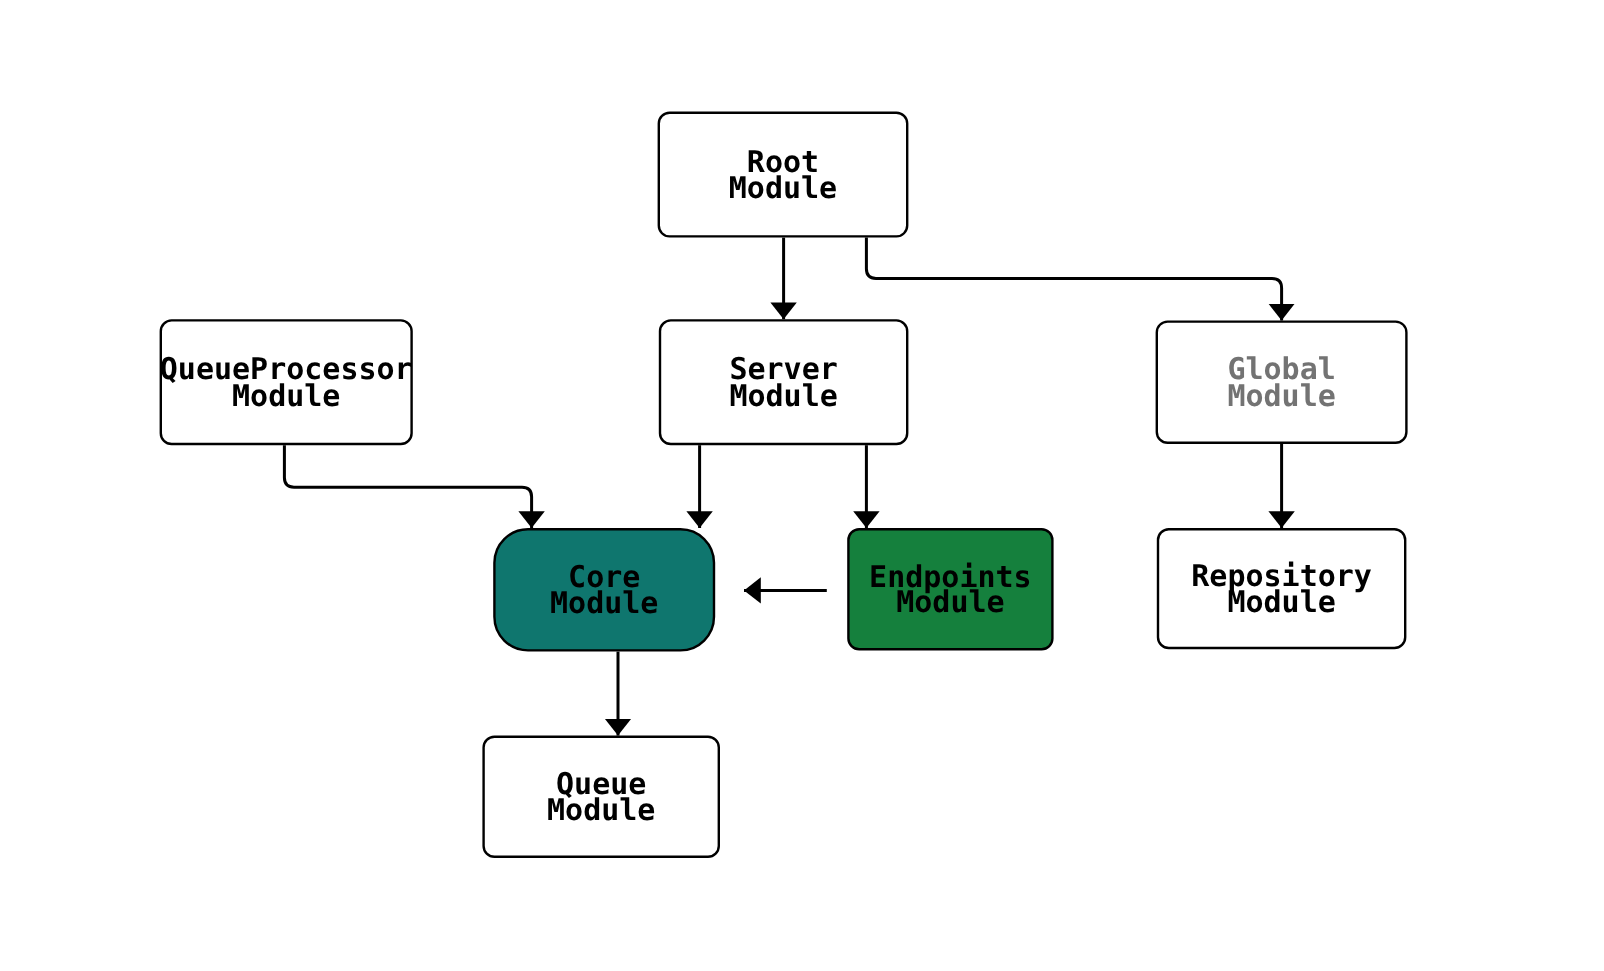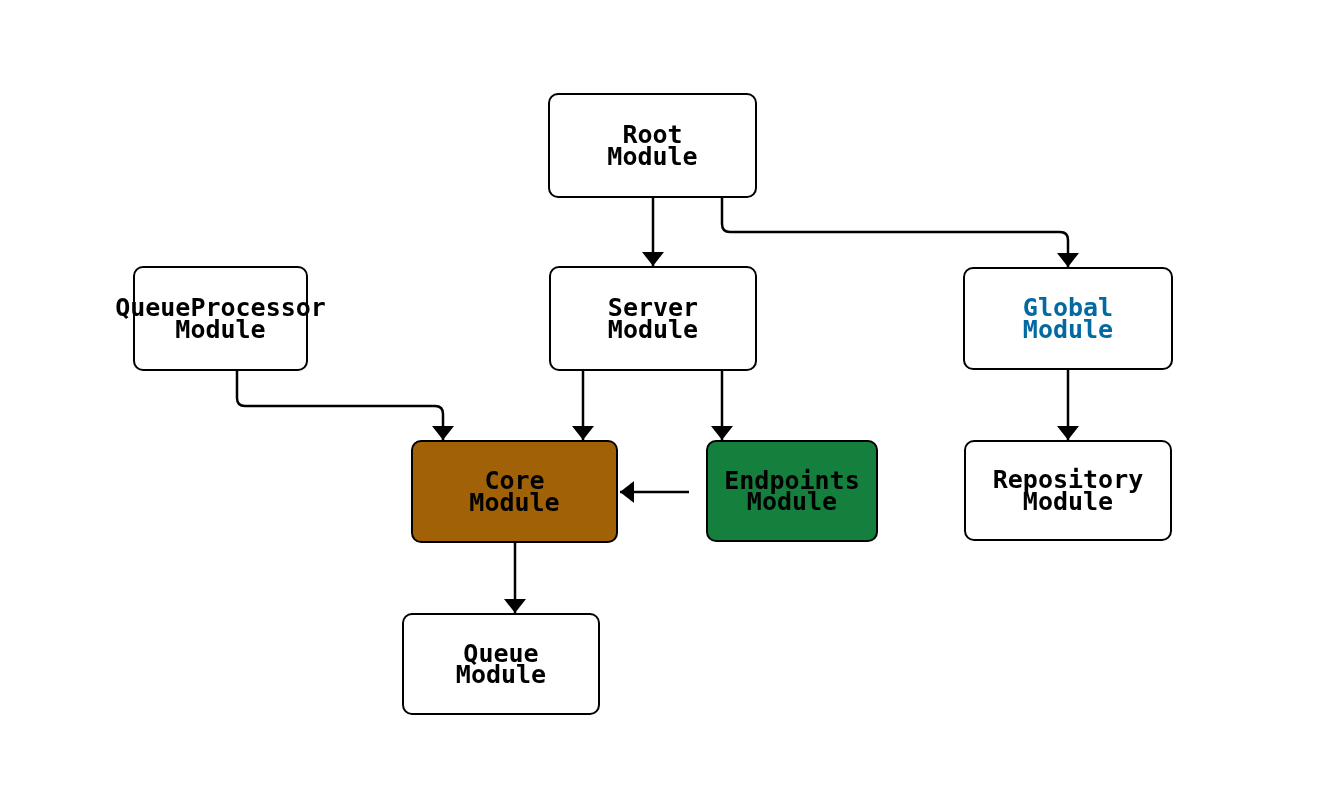--- a/index.html
+++ b/index.html
@@ -49,33 +49,33 @@
       <path d="M 722 371 L 722 440" class="edge" stroke="#000000" marker-end="url(#arrowhead)"></path>
       <path d="M 689 492 L 620 492" class="edge" stroke="#000000" marker-end="url(#arrowhead)"></path>
       <path d="M 1068 370 L 1068 440" class="edge" stroke="#000000" marker-end="url(#arrowhead)"></path>
       <path d="M 515 543 L 515 613" class="edge" stroke="#000000" marker-end="url(#arrowhead)"></path>
     </svg>
   <div id="node-layer">
       <div class="node" style="left: 548px; top: 93px; width: 209px; height: 105px; background: rgb(255, 255, 255); border-color: rgb(0, 0, 0);">
         <span class="node-label" style="color: rgb(0, 0, 0);">Root
 Module</span>
       </div>
-      <div class="node" style="left: 133px; top: 266px; width: 175px; height: 105px; background: rgb(255, 255, 255); border-color: rgb(0, 0, 0);">
+      <div class="node" style="left: 133px; top: 266px; width: 211px; height: 105px; background: rgb(255, 255, 255); border-color: rgb(0, 0, 0);">
         <span class="node-label" style="color: rgb(0, 0, 0);">QueueProcessor
 Module</span>
       </div>
       <div class="node" style="left: 549px; top: 266px; width: 208px; height: 105px; background: rgb(255, 255, 255); border-color: rgb(0, 0, 0);">
         <span class="node-label" style="color: rgb(0, 0, 0);">Server
 Module</span>
       </div>
       <div class="node" style="left: 963px; top: 267px; width: 210px; height: 103px; background: rgb(255, 255, 255); border-color: rgb(0, 0, 0);">
-        <span class="node-label" style="color: #0369a1;">Global
+        <span class="node-label" style="color: #737373;">Global
 Module</span>
       </div>
-      <div class="node" style="left: 411px; top: 440px; width: 207px; height: 103px; background: #a16207; border-color: rgb(0, 0, 0);">
+      <div class="node" style="left: 411px; top: 440px; width: 185px; height: 103px; background: #0f766e; border-color: rgb(0, 0, 0); border-radius: 29px;">
         <span class="node-label" style="color: rgb(0, 0, 0);">Core
 Module</span>
       </div>
       <div class="node" style="left: 689px; top: 440px; width: 172px; height: 102px; background: #15803d; border-color: rgb(0, 0, 0); margin-left: 17px;">
         <span class="node-label" style="color: rgb(0, 0, 0);">Endpoints
 Module</span>
       </div>
       <div class="node" style="left: 964px; top: 440px; width: 208px; height: 101px; background: rgb(255, 255, 255); border-color: rgb(0, 0, 0);">
         <span class="node-label" style="color: rgb(0, 0, 0); text-align: center;">Repository
 Module</span>

